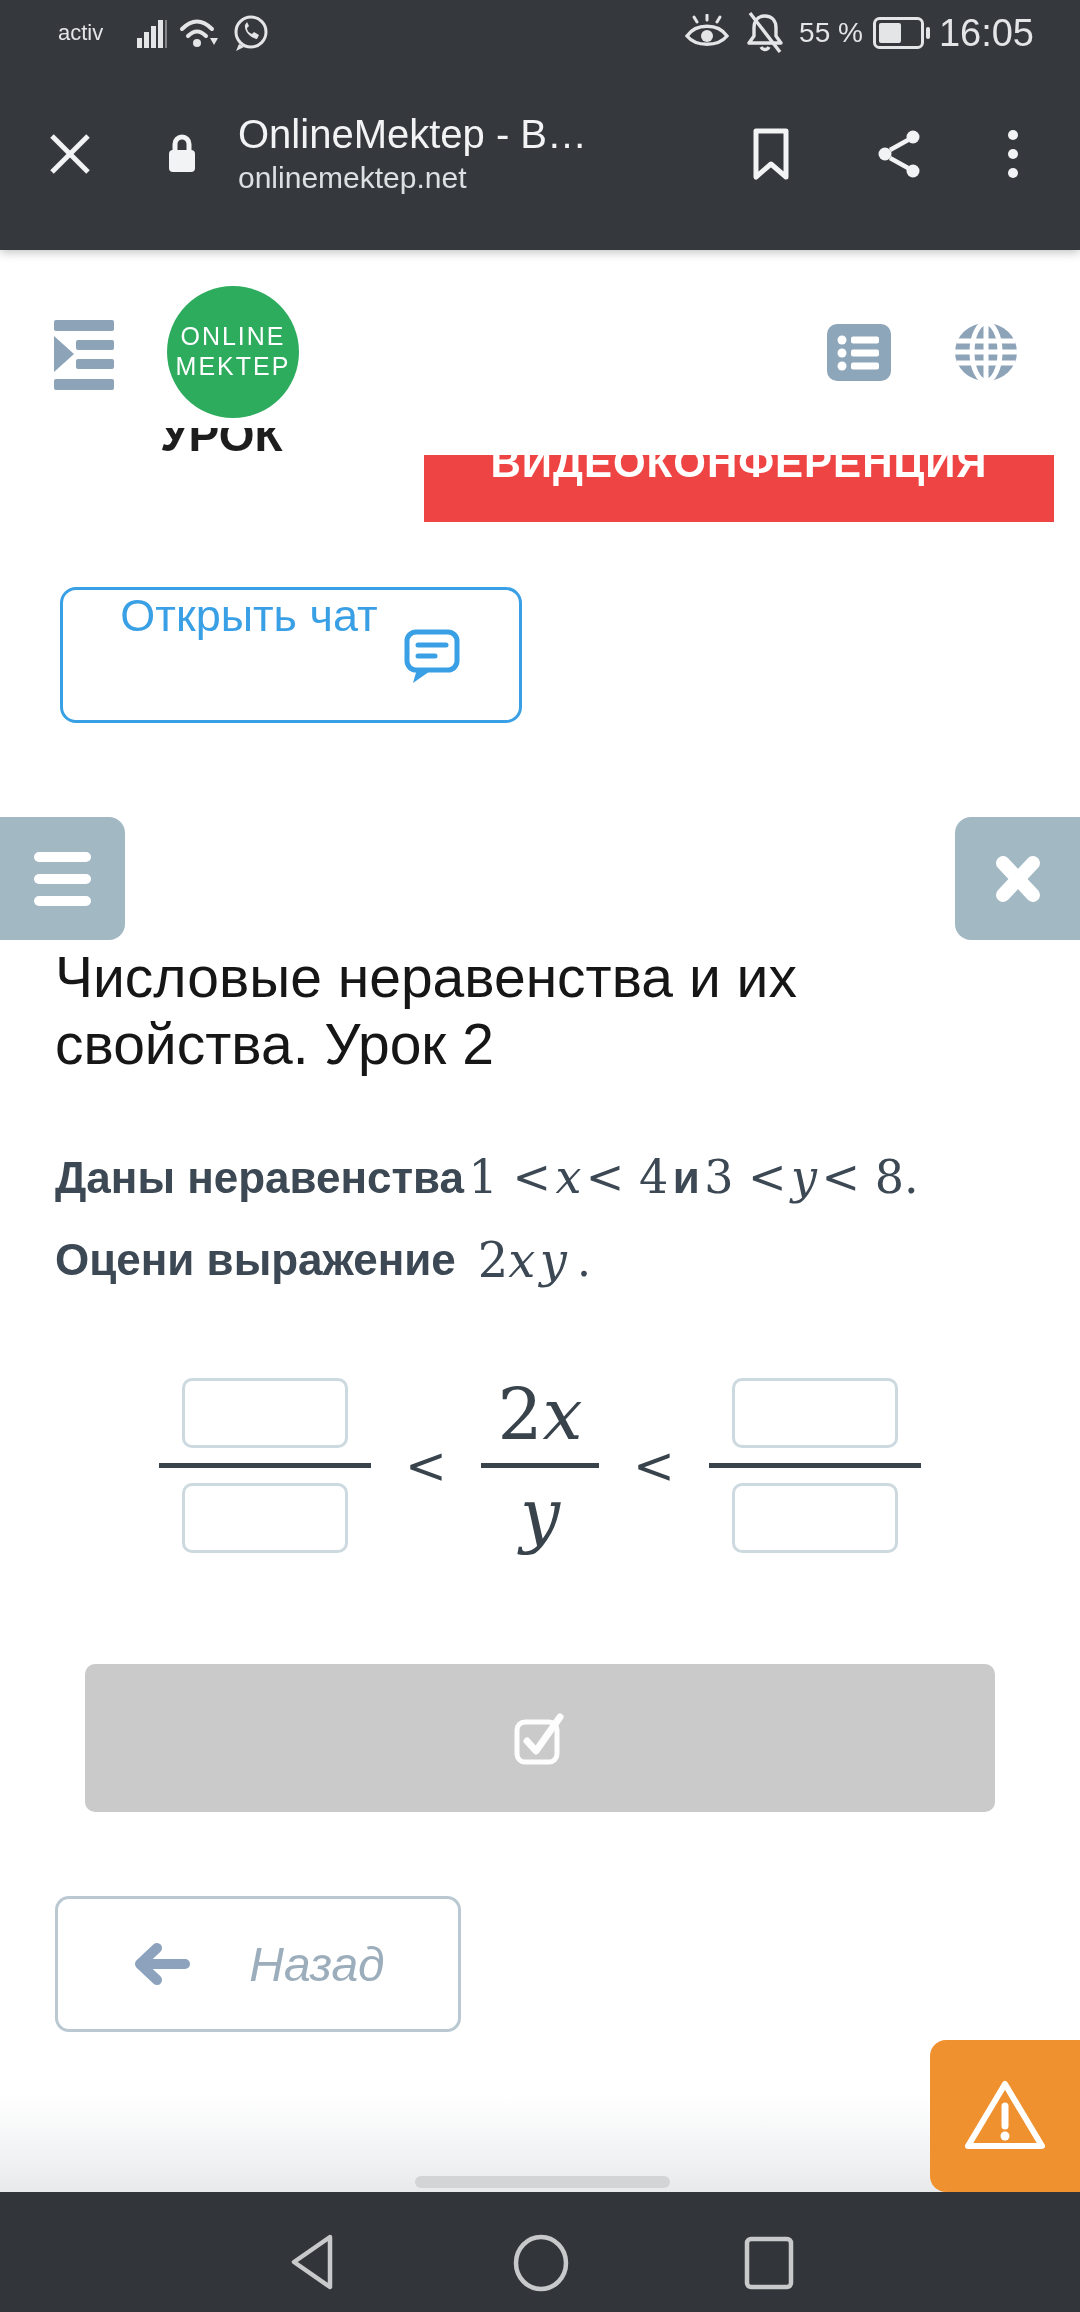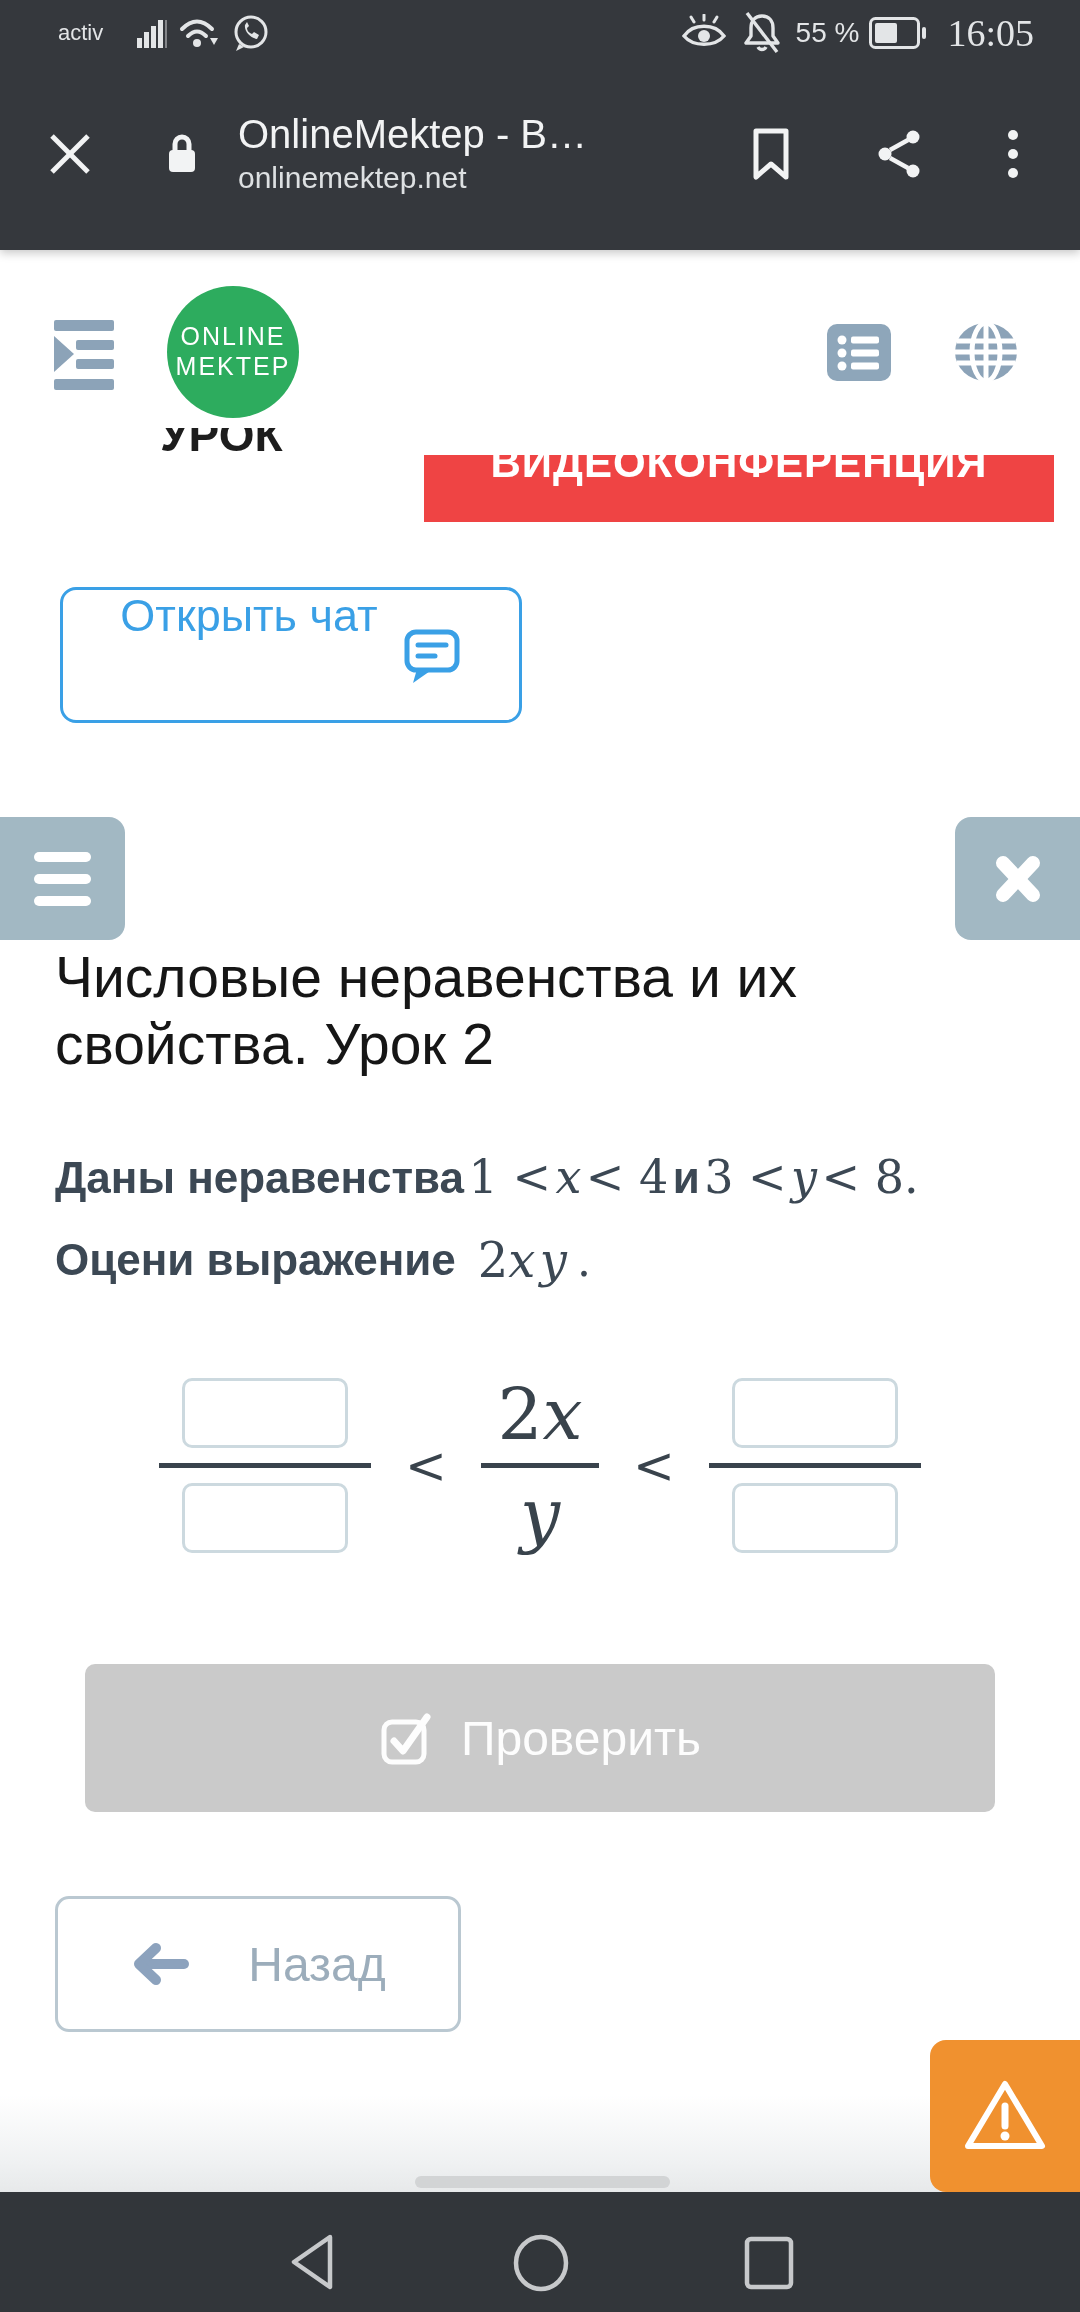--- a/index.html
+++ b/index.html
@@ -7,21 +7,21 @@
           font-family:"Liberation Sans",sans-serif;}
 
   
   .topbar{position:absolute;left:0;top:0;width:1080px;height:250px;background:#35383d;
           box-shadow:0 3px 9px rgba(0,0,0,.22);z-index:30;}
   .status-row{position:absolute;left:58px;right:46px;top:0;height:66px;display:flex;align-items:center;color:#e3e5e7;}
   .carrier{font-size:22px;}
   .sicon{display:flex;align-items:center;}
   .sp{flex:1;}
   .battery-pct{font-size:28px;margin:0 10px 0 14px;}
-  .clock{font-size:38px;margin-left:20px;font-family:Liberation Serif, serif;}
+  .clock{font-size:38px;margin-left:8px;}
 
   .browser-row{position:absolute;left:40px;right:40px;top:66px;height:176px;display:flex;align-items:center;}
   .btitle{margin-left:38px;line-height:1;}
   .btitle .t1{font-size:40px;color:#f2f3f4;line-height:48px;}
   .btitle .t2{font-size:30px;color:#dde0e2;line-height:40px;}
 
   
   .toggle{position:absolute;left:46px;top:318px;}
   .logo{position:absolute;left:167px;top:286px;width:132px;height:132px;border-radius:50%;
         background:#2dac5e;color:#fff;text-align:center;}
@@ -71,21 +71,21 @@
   .mfrac .num,.mfrac .den{font-family:"DejaVu Serif",serif;font-size:71px;line-height:1.05;}
   .mfrac .fbar{width:118px;height:5px;background:#39434c;margin:10px auto;}
   .lt{font-family:"DejaVu Serif",serif;font-size:50px;}
 
   
   .check-btn{position:absolute;left:85px;top:1664px;width:910px;height:148px;background:#cacaca;border-radius:10px;
              display:flex;align-items:center;justify-content:center;gap:26px;border:none;}
   .check-btn .lbl{font-size:48px;color:#fdfdfd;}
   .back-btn{position:absolute;left:55px;top:1896px;width:406px;height:136px;background:#fff;border:3px solid #bac8d1;
             border-radius:14px;display:flex;align-items:center;justify-content:center;gap:56px;box-sizing:border-box;}
-  .back-btn .lbl{font-size:48px;color:#9cadbb;}
+  .back-btn .lbl{font-size:48px;color:#9cadbb;font-style:italic;}
 
   
   .fade-band{position:absolute;left:0;top:2095px;width:1080px;height:97px;
              background:linear-gradient(180deg,#ffffff 0%,#eff1f2 70%,#e7e9ea 100%);}
   .hscroll-thumb{position:absolute;left:415px;top:2176px;width:255px;height:12px;background:#d2d4d5;border-radius:7px;}
   .warn-btn{position:absolute;left:930px;top:2040px;width:150px;height:152px;background:#f0912f;
             border-radius:16px 0 0 16px;display:flex;align-items:center;justify-content:center;border:none;z-index:20;}
   .navbar{position:absolute;left:0;top:2192px;width:1080px;height:120px;background:#32363a;z-index:25;}
   .nav-ic{position:absolute;}
 </style>
@@ -334,21 +334,20 @@
     </div>
   </div>
 
   <button class="check-btn">
     <span class="sicon">
       <svg width="56" height="56" viewBox="0 0 56 56">
           <rect x="5" y="12" width="40" height="40" rx="8" fill="none" stroke="#fdfdfd" stroke-width="5"></rect>
           <path d="M15 31 L24 41 L48 7" fill="none" stroke="#fdfdfd" stroke-width="7" stroke-linecap="round" stroke-linejoin="round"></path>
         </svg>
     </span>
-    <span class="lbl">Проверить</span>
   </button>
 
   <div class="back-btn">
     <span class="sicon">
       <svg width="62" height="46" viewBox="0 0 62 46">
           <g stroke="#8ca2bd" stroke-width="10" stroke-linecap="round" stroke-linejoin="round" fill="none">
             <path d="M54 23 H12"></path>
             <path d="M26 7 L9 23 L26 39"></path>
           </g>
         </svg>

